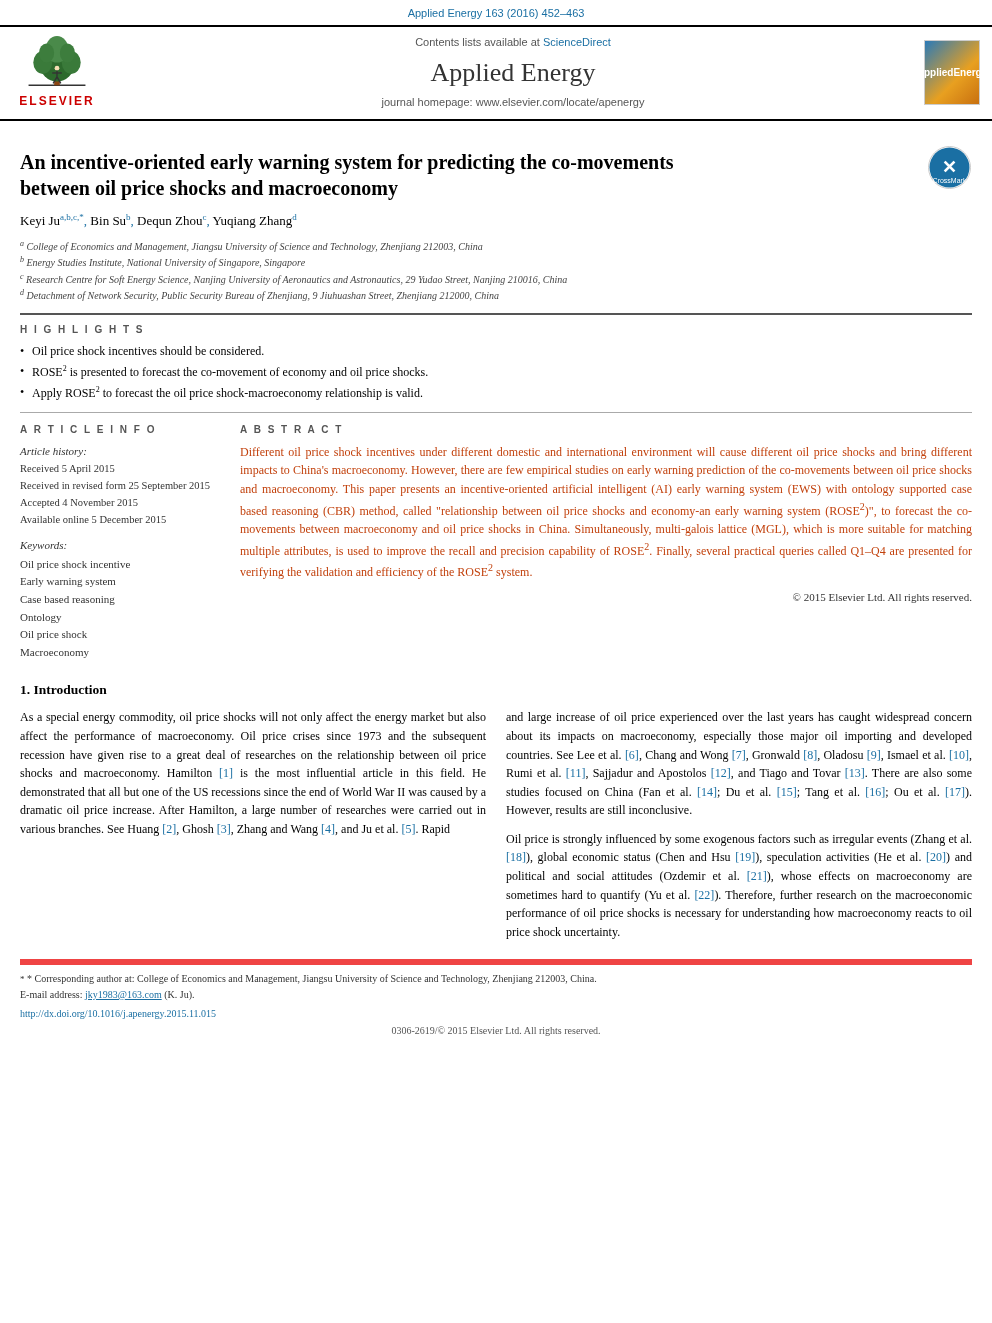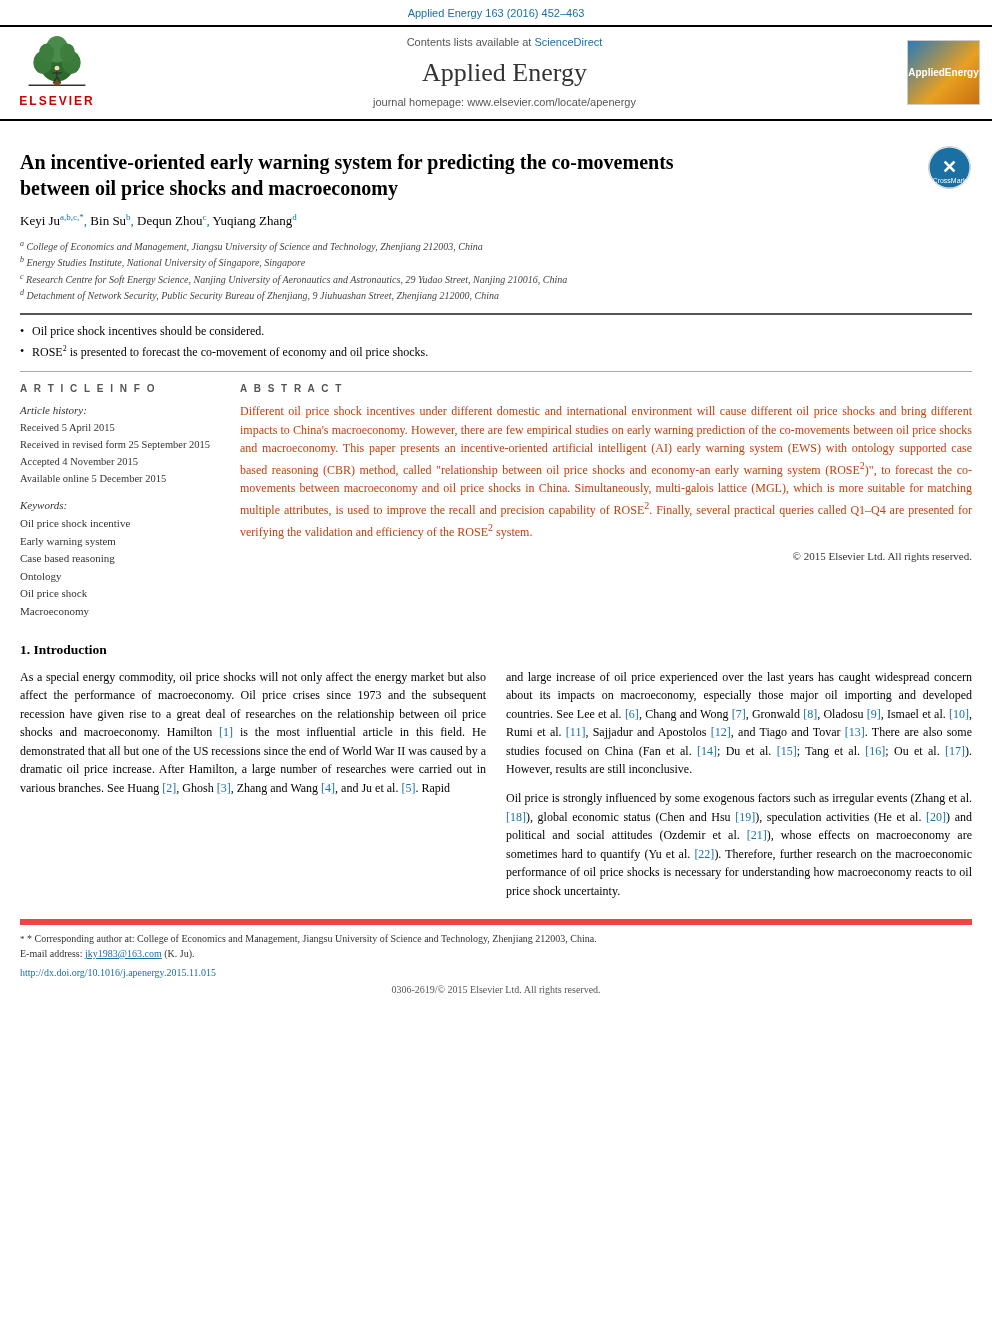--- a/index.html
+++ b/index.html
@@ -65,21 +65,21 @@
       color: #333;
       font-weight: normal;
       margin: 4px 0;
     }
     .journal-homepage {
       font-size: 11px;
       color: #555;
       font-family: Arial, sans-serif;
     }
     .journal-logo-right {
-      width: 73px;
+      width: 56px;
       height: 65px;
       flex-shrink: 0;
       background: linear-gradient(135deg, #2a7ab8 0%, #e8a020 60%, #c87010 100%);
       border: 1px solid #ccc;
       display: flex;
       align-items: center;
       justify-content: center;
       color: #fff;
       font-size: 9px;
       font-family: Arial, sans-serif;
@@ -348,22 +348,24 @@
   <div class="affiliations">
     <span class="aff-line"><sup class="aff-sup">a</sup> College of Economics and Management, Jiangsu University of Science and Technology, Zhenjiang 212003, China</span>
     <span class="aff-line"><sup class="aff-sup">b</sup> Energy Studies Institute, National University of Singapore, Singapore</span>
     <span class="aff-line"><sup class="aff-sup">c</sup> Research Centre for Soft Energy Science, Nanjing University of Aeronautics and Astronautics, 29 Yudao Street, Nanjing 210016, China</span>
     <span class="aff-line"><sup class="aff-sup">d</sup> Detachment of Network Security, Public Security Bureau of Zhenjiang, 9 Jiuhuashan Street, Zhenjiang 212000, China</span>
   </div>
 
   <hr class="thick-rule">
 
   <div class="highlights-section">
+    <div class="highlights-title">H I G H L I G H T S</div>
     <div class="highlight-item">Oil price shock incentives should be considered.</div>
     <div class="highlight-item">ROSE<sup>2</sup> is presented to forecast the co-movement of economy and oil price shocks.</div>
+    <div class="highlight-item">Apply ROSE<sup>2</sup> to forecast the oil price shock-macroeconomy relationship is valid.</div>
   </div>
 
   <hr class="section-rule">
 
   <div class="two-col">
 
     <div class="left-col">
       <div class="section-heading">A R T I C L E   I N F O</div>
 
       <div class="article-info-block">

